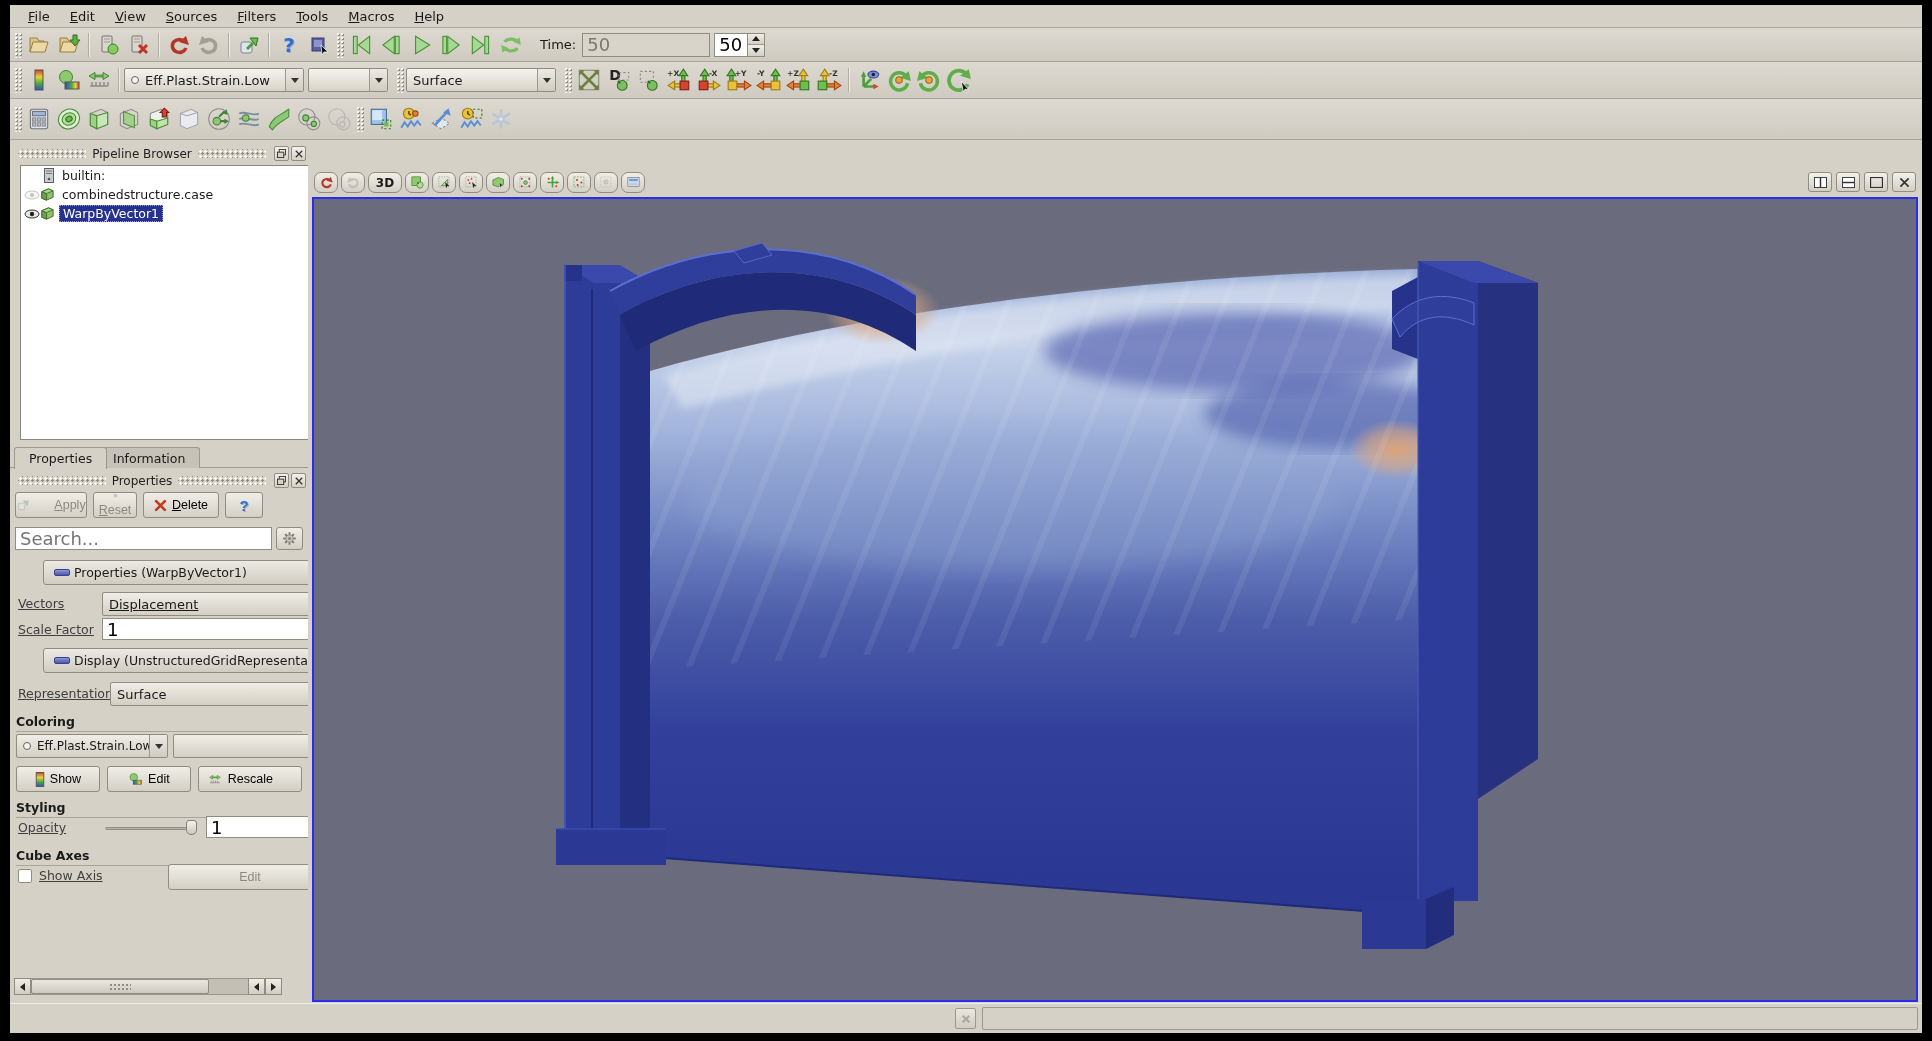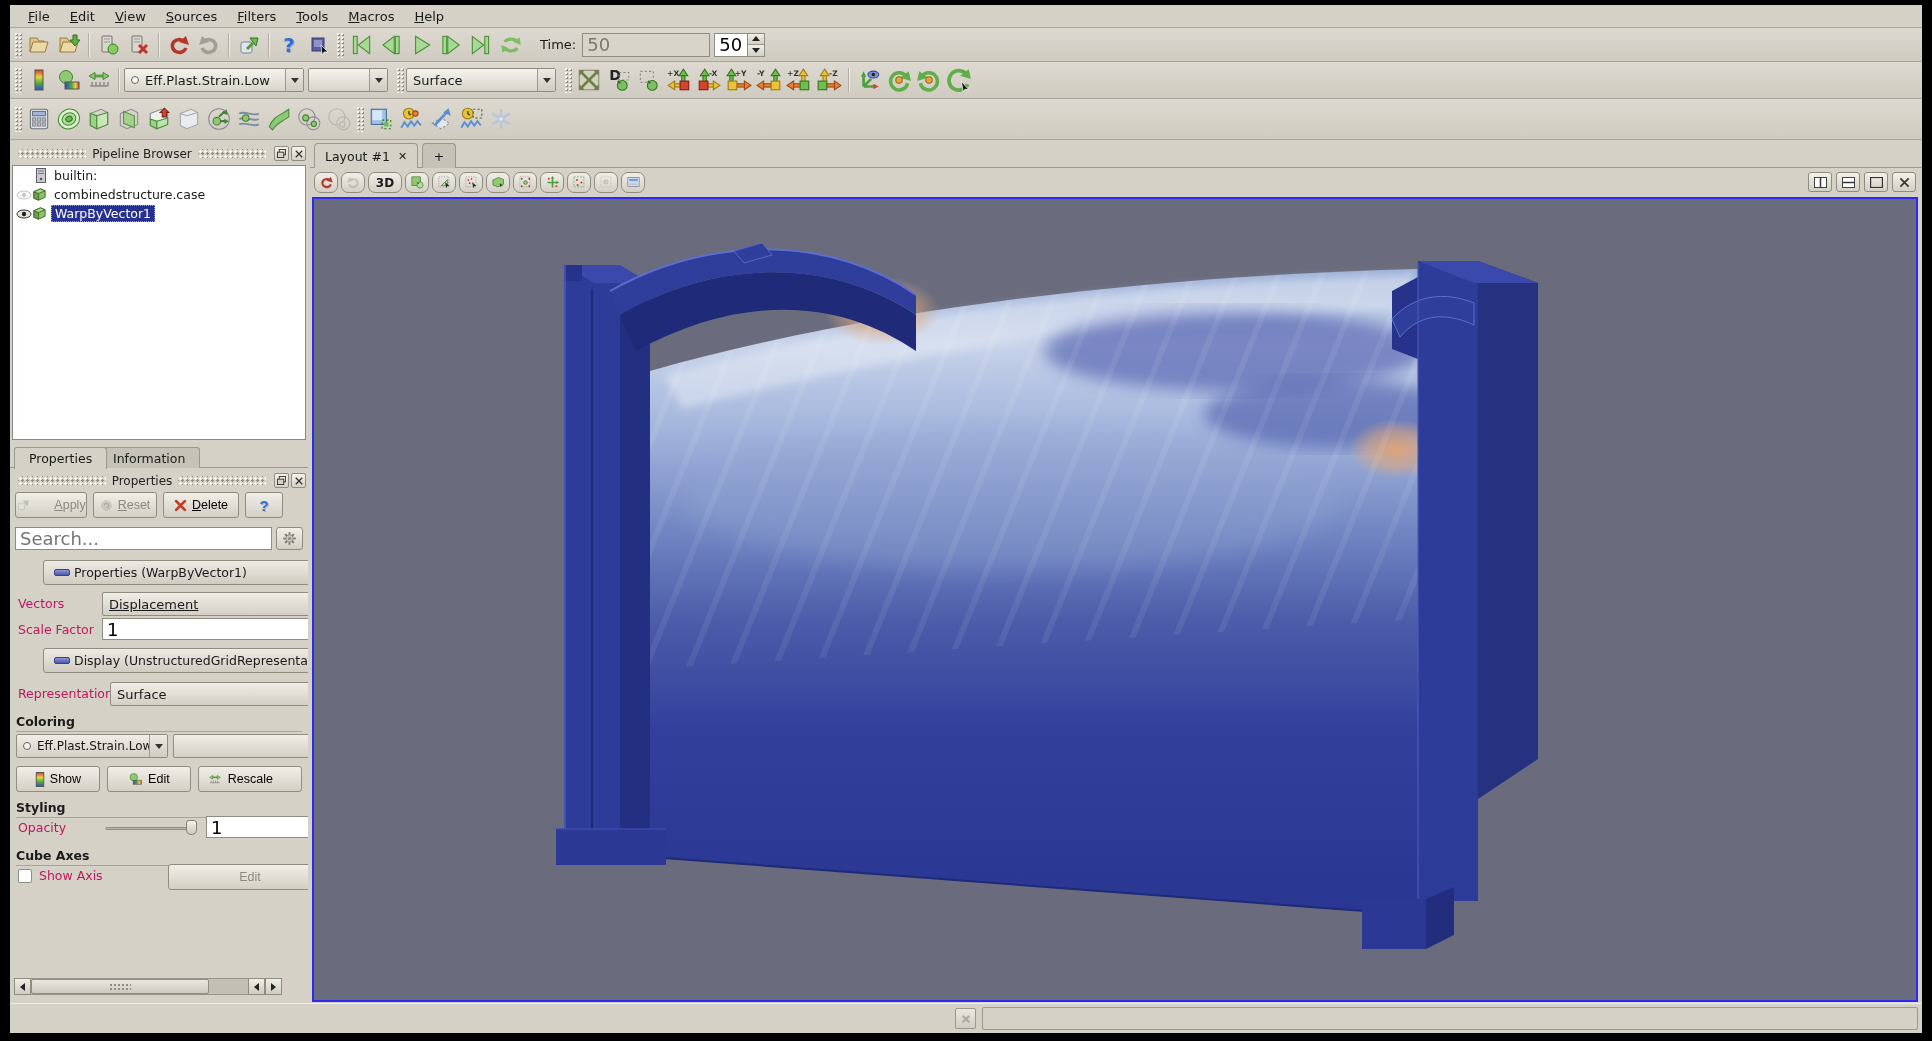--- a/index.html
+++ b/index.html
@@ -45,41 +45,41 @@
 
   
   #left-panel { position:absolute; left:0; top:135px; width:298px; bottom:30px; background:#d5d1c7; overflow:hidden; }
   .dock-header { position:absolute; left:2px; right:2px; height:17px; display:flex; align-items:center;
     font-size:12px; color:#222; }
   .dock-tex { flex:1; height:9px; margin:0 6px;
     background-image:radial-gradient(circle,#fcfaf4 1px,rgba(0,0,0,0) 1.2px),radial-gradient(circle,#8f8c82 1px,rgba(0,0,0,0) 1.2px);
     background-size:5px 5px,5px 5px; background-position:0 0,2px 2px; }
   .dock-btn { width:15px; height:15px; border:1px solid #8f8c82; background:linear-gradient(#f3f1ea,#d5d1c7);
     display:flex; align-items:center; justify-content:center; margin-left:2px; border-radius:2px; }
-  #pipeline-tree { position:absolute; left:2px; top:160px; width:294px; height:278px; background:#fff; border:1px solid #8a887f; top:25px; height:275px;}
+  #pipeline-tree { position:absolute; left:10px; top:160px; width:294px; height:278px; background:#fff; border:1px solid #8a887f; top:25px; height:275px;}
   .tree-row { height:19px; display:flex; align-items:center; font-size:12.5px; position:relative; }
   .tree-row .eye { width:16px; margin-left:3px; }
   .tree-row .t-icon { margin-right:4px; }
   .tree-label { padding:0 3px; white-space:nowrap; }
   .tree-label.selected { background:#26308f; color:#fff; border:1px dotted #9aa0d8; }
 
   #panel-tabs { position:absolute; left:0; top:305px; width:100%; height:23px; border-bottom:1px solid #9b988e; }
   .ptab { position:absolute; top:2px; height:21px; padding:0 14px; display:flex; align-items:center;
     border:1px solid #9b988e; border-bottom:none; border-radius:3px 3px 0 0; background:#c6c2b8; font-size:12.5px; }
   .ptab.active { background:#d5d1c7; height:22px; z-index:2; }
 
   .prop-abs { position:absolute; left:0; right:0; }
   .pbtn { height:26px; border:1px solid #8f8c82; border-radius:3px; background:linear-gradient(#f0eee7,#d3cfc5);
     display:inline-flex; align-items:center; justify-content:center; font-size:12.5px; gap:5px; }
   .pbtn.disabled { color:#8d897f; }
   .pbtn u { text-decoration:underline; }
   .section-bar { position:absolute; left:5px; width:330px; height:25px; border:1px solid #8f8c82; border-radius:3px;
     background:linear-gradient(#eceae2,#d0ccc2); display:flex; align-items:center; font-size:12.5px; gap:4px; padding-left:10px;margin-left:28px; }
   .minus-chip { width:16px; height:7px; background:linear-gradient(#8e97d8,#4d58a8); border:1px solid #39418a; border-radius:2px; }
-  .flabel { font-size:12.5px; color:#be185d; }
+  .flabel { font-size:12.5px; color:#404040;text-decoration:underline; }
   .heading { font-weight:bold; font-size:12.5px; border-bottom:1px solid #a8a59b; padding-bottom:2px; }
   .check { width:14px; height:14px; background:#fff; border:1px solid #8f8c82; border-radius:2px; }
 
   #opacity-slider { position:absolute; height:16px; }
   #opacity-slider .track { position:absolute; left:0; right:0; top:7px; height:3px; background:#b9b5ab; border:1px solid #918e84; border-radius:2px; }
   #opacity-slider .thumb { position:absolute; right:0; top:0; width:11px; height:15px; background:linear-gradient(#f2f0e9,#cdc9bf);
     border:1px solid #83807formatted6; border:1px solid #83807a; border-radius:3px 3px 5px 5px; }
 
   #h-scrollbar { position:absolute; left:4px; bottom:8px; width:268px; height:17px; display:flex; }
   .sb-btn { width:17px; height:17px; border:1px solid #8f8c82; background:linear-gradient(#efede6,#d0ccc2);
@@ -664,21 +664,21 @@
     </div>
 
     <div class="prop-abs" style="top:352px; padding:0 5px; display:flex; gap:6px;">
       <button class="pbtn disabled" style="width:72px;gap:24px;">
         <svg width="14" height="14" viewBox="0 0 24 24" opacity="0.5">
             <rect x="4" y="9" width="11" height="11" rx="2" fill="#dfe5ee" stroke="#7b8494"></rect>
             <polygon points="13,5 21,5 19,13" fill="#9fb79a" stroke="#6a8066"></polygon>
           </svg>
         <span><u>A</u>pply</span>
       </button>
-      <button class="pbtn disabled" style="width:64px;">
+      <button class="pbtn disabled" style="width:44px;flex-direction:column;">
         <svg width="13" height="13" viewBox="0 0 24 24" opacity="0.5">
             <circle cx="12" cy="12" r="9" fill="#b9b5ab" stroke="#8a877d"></circle>
             <path d="M8 12 A4 4 0 1 1 12 16" stroke="#777" stroke-width="2" fill="none"></path>
           </svg>
         <span><u>R</u>eset</span>
       </button>
       <button class="pbtn" style="width:76px;">
         <svg width="13" height="13" viewBox="0 0 24 24">
             <path d="M4 4 L20 20 M20 4 L4 20" stroke="#c23b22" stroke-width="5" stroke-linecap="round"></path>
           </svg>
@@ -798,29 +798,20 @@
       </div>
       <div class="sb-btn">
           <div class="tri-left"></div>
         </div>
       <div class="sb-btn">
           <div class="tri-right"></div>
         </div>
     </div>
   </div>
 
-  <div id="tabbar">
-    <div class="vtab" style="left:4px;">
-      <span>Layout #1</span>
-      <span style="font-size:11px;font-weight:bold;">✕</span>
-    </div>
-    <div class="vtab plus" style="left:112px; width:34px;">
-      <span>+</span>
-    </div>
-  </div>
 
   <div id="view-toolbar">
     <div class="vt-btn">
         <svg width="15" height="15" viewBox="0 0 24 24">
           <path d="M18 9 A7 6.5 0 1 0 19 15" stroke="#b5362a" stroke-width="3.5" fill="none"></path>
           <polygon points="19,3 22,12 12,9" fill="#b5362a"></polygon>
         </svg>
       </div>
     <div class="vt-btn">
         <svg width="15" height="15" viewBox="0 0 24 24" opacity="0.45">

